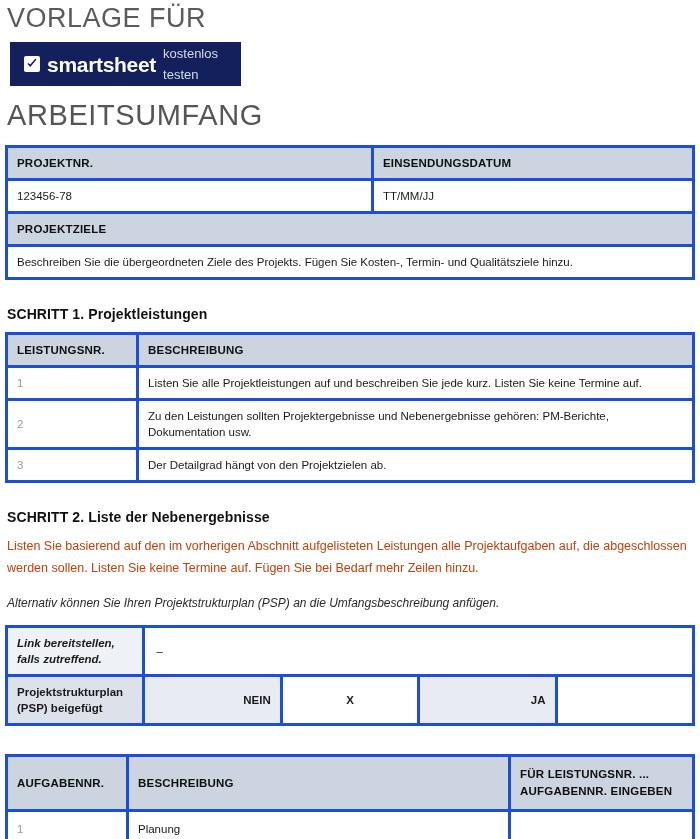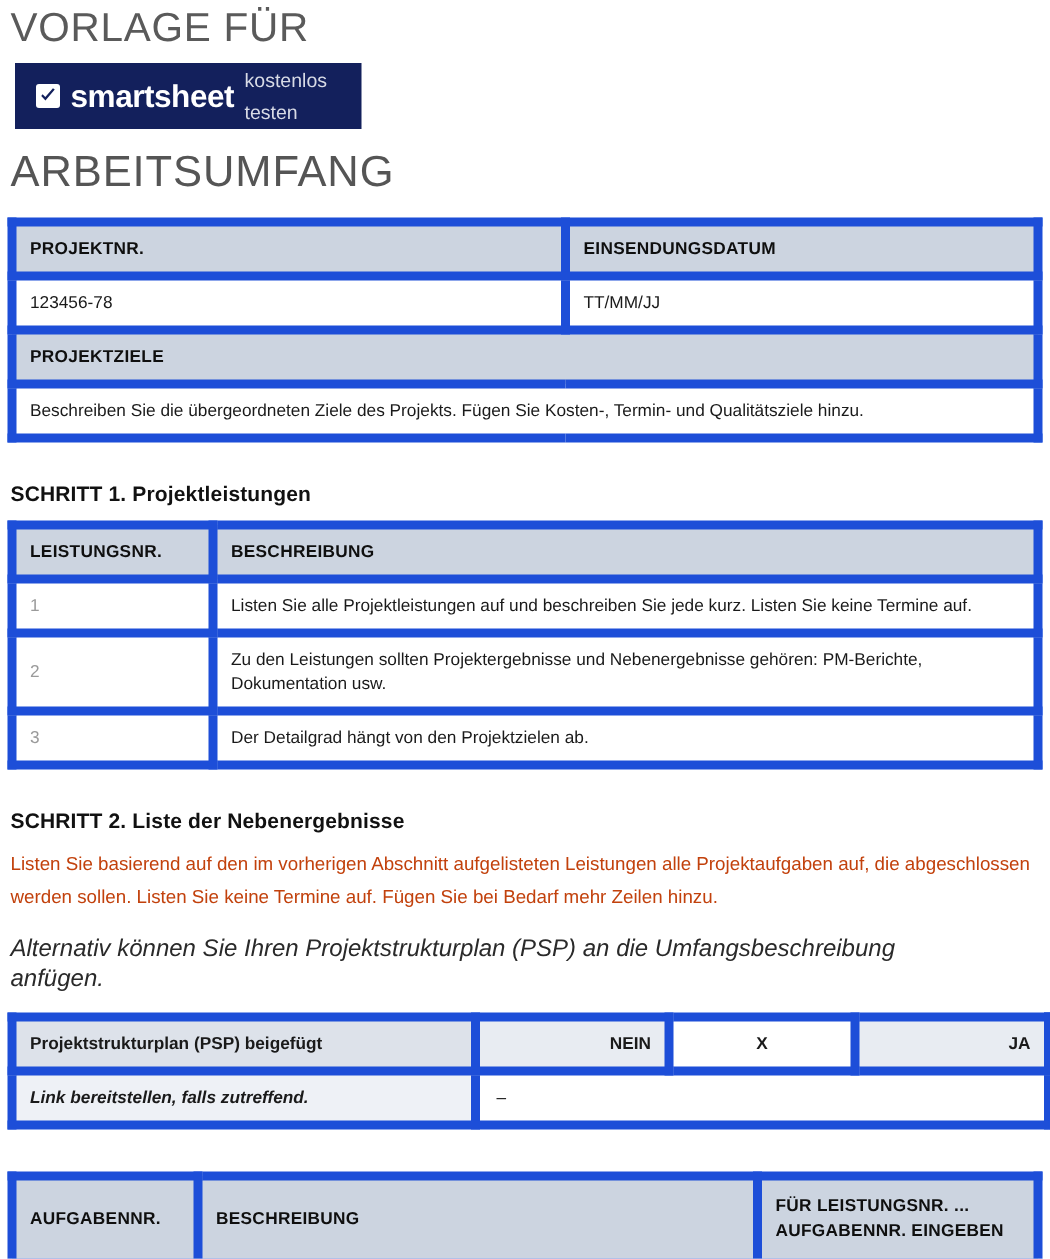--- a/index.html
+++ b/index.html
@@ -79,21 +79,21 @@
     line-height: 34px;
   }
 
   
   table {
     border-collapse: collapse;
     width: 690px;
     table-layout: fixed;
   }
   td, th {
-    border: 6px solid #1d4ed8;
+    border: 3px solid #1d4ed8;
     padding: 7px 9px;
     font-size: 11.5px;
     font-weight: 400;
     text-align: left;
     vertical-align: middle;
     background: #ffffff;
     line-height: 16px;
   }
   .hdr td, .hdr th {
     background: #ccd4e0;
@@ -122,21 +122,21 @@
   .t-deliv .c1 { width: 110px; }
 
   .para {
     font-size: 12.5px;
     color: #c2410c;
     line-height: 22px;
     margin: 2px 0 0 2px;
     width: 690px;
   }
   .para-em {
-    font-size: 16px;
+    font-size: 12px;
     color: #2a2a2a;
     font-style: italic;
     line-height: 20px;
     margin: 14px 0 0 2px;
   }
 
   
   .t-psp { margin-top: 12px; }
   .t-psp .lbl   { width: 285px; background: #dde2ea; font-weight: 700; font-size: 11.5px; }
   .t-psp .opt   { width: 105px; background: #e8ecf2; text-align: right; font-weight: 700; font-size: 11.5px; }
@@ -213,29 +213,29 @@
     </table>
 
   <div class="sec-head"><span>SCHRITT 2.</span><span class="light"> Liste der Nebenergebnisse</span></div>
 
   <div class="para">Listen Sie basierend auf den im vorherigen Abschnitt aufgelisteten Leistungen alle Projektaufgaben auf, die abgeschlossen werden sollen. Listen Sie keine Termine auf. Fügen Sie bei Bedarf mehr Zeilen hinzu.</div>
   <div class="para-em">Alternativ können Sie Ihren Projektstrukturplan (PSP) an die Umfangsbeschreibung anfügen.</div>
 
   <table class="t-psp">
     <tbody>
         <tr>
+      <td class="link-lbl">Link bereitstellen, falls zutreffend.</td>
+      <td class="dash" colspan="4">–</td>
+    </tr>
+    <tr>
       <td class="lbl">Projektstrukturplan (PSP) beigefügt</td>
       <td class="opt">NEIN</td>
       <td class="mark">X</td>
       <td class="opt">JA</td>
       <td></td>
-    </tr>
-    <tr>
-      <td class="link-lbl">Link bereitstellen, falls zutreffend.</td>
-      <td class="dash" colspan="4">–</td>
     </tr>
   </tbody>
     </table>
 
   <table class="t-task">
     <tbody>
         <tr class="hdr">
       <td class="c1">AUFGABENNR.</td>
       <td>BESCHREIBUNG</td>
       <td class="c3">

